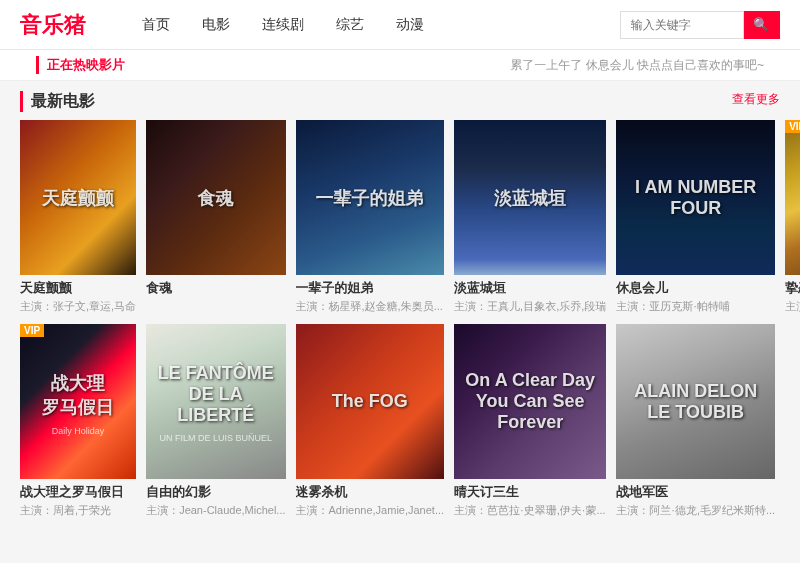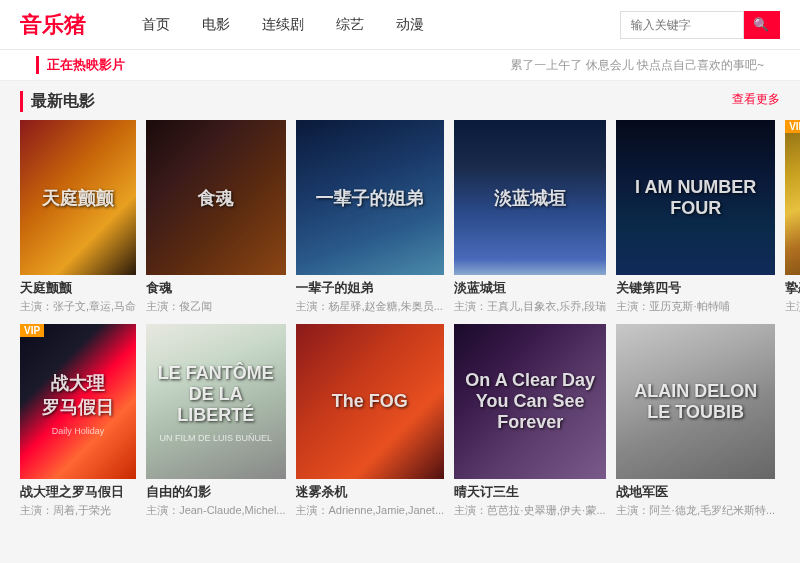--- a/index.html
+++ b/index.html
@@ -95,21 +95,20 @@
       </div>
       <div class="movie-card">
         <div class="poster-wrap">
           <div class="movie-poster p2">
             <div class="poster-text">
               <div class="poster-ch" style="white-space: pre-line;">食魂</div>
             </div>
           </div>
         </div>
         <div class="movie-title">食魂</div>
-        <div class="movie-actors">主演：俊乙闻</div>
       </div>
       <div class="movie-card">
         <div class="poster-wrap">
           <div class="movie-poster p3">
             <div class="poster-text">
               <div class="poster-ch" style="white-space: pre-line;">一辈子的姐弟</div>
             </div>
           </div>
         </div>
         <div class="movie-title">一辈子的姐弟</div>
@@ -127,21 +126,21 @@
         <div class="movie-actors">主演：王真儿,目象衣,乐乔,段瑞</div>
       </div>
       <div class="movie-card">
         <div class="poster-wrap">
           <div class="movie-poster p5">
             <div class="poster-text">
               <div class="poster-ch" style="white-space: pre-line;">I AM NUMBER FOUR</div>
             </div>
           </div>
         </div>
-        <div class="movie-title">关键第四号</div>
+        <div class="movie-title">休息会儿</div>
         <div class="movie-actors">主演：亚历克斯·帕特哺</div>
       </div>
       <div class="movie-card">
         <div class="poster-wrap">
           <div class="movie-poster p6">
             <div class="poster-text"></div>
             <span class="badge badge-vip">VIP</span>
           </div>
         </div>
         <div class="movie-title">挚恋棠花</div>

